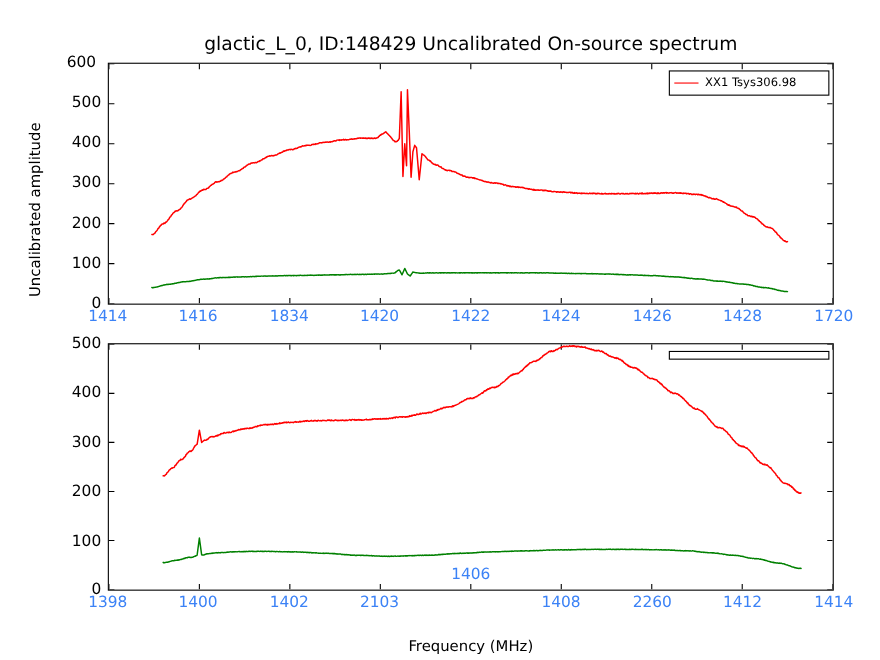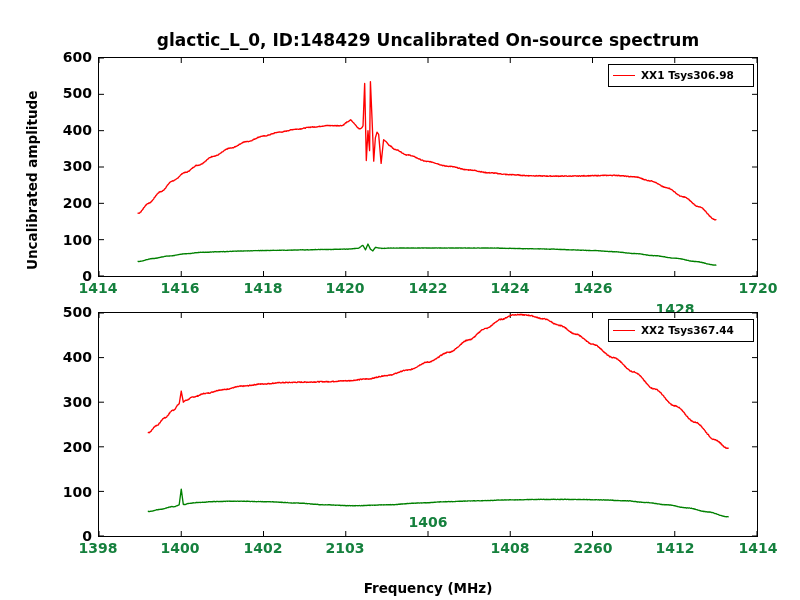--- a/index.html
+++ b/index.html
@@ -1,24 +1,24 @@
 <!DOCTYPE html>
 <html><head>
 <meta charset="utf-8">
 <style>
   html,body{margin:0;padding:0;}
   body{width:800px;height:600px;background:#ffffff;font-family:"DejaVu Sans",sans-serif;overflow:hidden;}
-  #fig{position:relative;width:800px;height:600px;font-weight:bold;}
+  #fig{position:relative;width:800px;height:600px;}
   .panel{position:absolute;}
   .axes-frame{position:absolute;border:1px solid #000;box-sizing:border-box;background:#fff;}
   .plot-svg{position:absolute;left:0;top:0;}
   .title{position:absolute;text-align:center;font-size:17px;color:#000;white-space:nowrap;}
   .ylabel{position:absolute;font-size:13.5px;color:#000;transform-origin:0 0;transform:rotate(-90deg);white-space:nowrap;}
   .xlabel{position:absolute;font-size:13.5px;color:#000;text-align:center;white-space:nowrap;}
-  .tick-x{position:absolute;font-size:14px;color:#15803d;text-align:center;white-space:nowrap;}
+  .tick-x{position:absolute;font-size:14px;color:#3b82f6;text-align:center;white-space:nowrap;}
   .tick-y{position:absolute;font-size:14px;color:#000;text-align:right;white-space:nowrap;}
   .legend{position:absolute;border:1px solid #000;background:#fff;box-sizing:border-box;padding:3px 5px 3px 4px;}
   .legend-row{display:flex;align-items:center;height:15px;}
   .legend-line{display:inline-block;width:22px;height:0;border-top:1.6px solid #000;margin-right:6px;}
   .legend-label{font-size:10.5px;color:#000;white-space:nowrap;line-height:15px;}
 </style>
 </head>
 <body>
 
 <div id="fig">
@@ -60,36 +60,36 @@
           <line y1="72.66666666666669" y2="72.66666666666669" x1="658" x2="653" stroke="#000" stroke-width="1"></line>
           <line y1="36.333333333333314" y2="36.333333333333314" x1="0" x2="5" stroke="#000" stroke-width="1"></line>
           <line y1="36.333333333333314" y2="36.333333333333314" x1="658" x2="653" stroke="#000" stroke-width="1"></line>
           <line y1="0" y2="0" x1="0" x2="5" stroke="#000" stroke-width="1"></line>
           <line y1="0" y2="0" x1="658" x2="653" stroke="#000" stroke-width="1"></line>
           <path d="M39.07,155.15 L39.56,155.10 L40.05,155.31 L40.54,154.99 L41.03,154.51 L41.52,154.05 L42.01,153.87 L42.50,152.73 L42.99,152.32 L43.48,151.80 L43.96,151.21 L44.45,150.15 L44.94,149.53 L45.43,149.26 L45.92,148.28 L46.41,147.83 L46.90,146.93 L47.39,146.78 L47.88,146.03 L48.37,145.73 L48.86,145.70 L49.35,145.66 L49.84,144.97 L50.34,144.79 L50.83,145.16 L51.32,144.60 L51.82,143.82 L52.31,143.90 L52.80,143.20 L53.30,142.52 L53.79,141.81 L54.28,141.44 L54.78,140.84 L55.27,139.56 L55.77,139.25 L56.26,138.72 L56.75,137.81 L57.25,137.30 L57.74,136.80 L58.23,135.77 L58.73,135.53 L59.22,135.05 L59.71,134.83 L60.21,133.88 L60.70,134.12 L61.19,133.49 L61.69,133.73 L62.18,133.83 L62.67,133.40 L63.17,133.30 L63.66,132.71 L64.15,132.39 L64.65,132.30 L65.14,131.72 L65.64,131.00 L66.13,130.67 L66.62,130.07 L67.12,129.17 L67.61,128.32 L68.10,127.69 L68.60,126.82 L69.09,126.65 L69.58,125.95 L70.08,125.33 L70.57,124.84 L71.06,124.05 L71.56,123.90 L72.05,123.54 L72.54,123.36 L73.04,123.16 L73.53,122.66 L74.02,123.07 L74.52,122.92 L75.01,122.42 L75.51,122.16 L76.00,121.82 L76.49,121.54 L76.99,121.23 L77.48,120.92 L77.97,120.56 L78.47,120.17 L78.96,120.07 L79.45,119.36 L79.95,118.84 L80.44,118.44 L80.93,117.81 L81.43,117.12 L81.92,116.62 L82.41,116.52 L82.91,115.60 L83.40,115.92 L83.89,115.34 L84.39,114.89 L84.88,114.77 L85.38,114.86 L85.87,114.11 L86.36,114.48 L86.86,114.15 L87.35,114.26 L87.84,114.19 L88.34,114.24 L88.83,113.50 L89.32,113.13 L89.82,113.25 L90.31,113.06 L90.80,112.58 L91.30,111.77 L91.79,111.35 L92.28,110.95 L92.78,110.36 L93.27,110.39 L93.76,109.53 L94.26,109.60 L94.75,109.30 L95.25,108.90 L95.74,108.61 L96.23,107.93 L96.73,107.46 L97.22,107.23 L97.71,107.58 L98.21,107.23 L98.70,107.51 L99.20,107.32 L99.70,107.10 L100.20,107.30 L100.69,106.93 L101.19,106.83 L101.69,106.56 L102.19,105.94 L102.69,106.12 L103.19,105.79 L103.68,105.57 L104.18,104.76 L104.68,104.78 L105.18,104.16 L105.68,103.98 L106.18,103.30 L106.68,102.94 L107.17,102.82 L107.67,101.87 L108.17,101.68 L108.67,101.07 L109.17,100.97 L109.67,100.17 L110.17,99.96 L110.66,99.68 L111.16,99.63 L111.66,99.27 L112.16,99.21 L112.66,98.40 L113.16,98.78 L113.65,98.63 L114.15,98.43 L114.65,98.27 L115.15,98.44 L115.65,98.00 L116.15,98.04 L116.65,97.97 L117.14,97.71 L117.64,97.26 L118.14,97.33 L118.64,97.17 L119.14,97.12 L119.64,96.27 L120.13,96.14 L120.63,95.94 L121.13,95.31 L121.63,95.13 L122.13,94.94 L122.63,94.21 L123.13,93.90 L123.62,93.88 L124.12,93.46 L124.62,92.96 L125.12,92.55 L125.62,92.11 L126.12,92.06 L126.62,91.42 L127.11,91.39 L127.61,90.98 L128.11,91.01 L128.61,91.06 L129.11,90.21 L129.61,90.35 L130.10,90.15 L130.60,90.25 L131.10,89.94 L131.60,89.90 L132.10,90.08 L132.60,90.06 L133.10,89.65 L133.59,89.64 L134.09,89.98 L134.59,89.58 L135.09,89.31 L135.59,88.71 L136.09,88.72 L136.58,88.84 L137.08,88.19 L137.58,88.29 L138.08,87.98 L138.58,87.46 L139.08,87.32 L139.58,87.23 L140.07,86.25 L140.57,86.28 L141.07,86.34 L141.57,85.80 L142.07,85.67 L142.57,85.06 L143.07,85.12 L143.56,84.51 L144.06,84.60 L144.56,83.97 L145.06,84.01 L145.56,84.00 L146.06,83.55 L146.55,83.92 L147.05,83.73 L147.55,83.63 L148.05,83.28 L148.55,83.49 L149.05,83.79 L149.55,83.66 L150.04,83.32 L150.54,83.36 L151.04,83.11 L151.54,82.86 L152.04,82.81 L152.54,82.84 L153.03,82.61 L153.53,81.89 L154.03,81.87 L154.53,81.56 L155.03,81.07 L155.53,81.40 L156.03,80.93 L156.52,80.82 L157.02,80.45 L157.52,80.47 L158.02,80.16 L158.52,79.50 L159.02,79.19 L159.52,79.57 L160.01,79.01 L160.51,79.01 L161.01,78.80 L161.51,78.73 L162.01,78.24 L162.51,78.31 L163.00,78.41 L163.50,78.06 L164.00,77.84 L164.50,77.79 L165.00,78.18 L165.50,77.73 L166.00,77.78 L166.49,77.98 L166.99,78.12 L167.49,77.92 L167.99,77.86 L168.49,77.29 L168.99,77.25 L169.48,76.82 L169.98,77.16 L170.48,76.93 L170.98,76.78 L171.48,76.72 L171.98,75.98 L172.48,76.02 L172.97,75.72 L173.47,75.59 L173.97,75.73 L174.47,75.33 L174.97,75.50 L175.47,74.92 L175.97,74.58 L176.46,74.69 L176.96,74.76 L177.46,74.64 L177.96,74.37 L178.46,74.27 L178.96,74.52 L179.45,74.26 L179.95,73.91 L180.45,73.94 L180.95,74.10 L181.45,74.09 L181.95,74.00 L182.45,74.12 L182.94,74.28 L183.44,74.17 L183.94,73.92 L184.44,73.43 L184.94,73.46 L185.44,73.23 L185.93,73.46 L186.43,73.04 L186.93,73.22 L187.43,73.35 L187.93,72.64 L188.43,72.91 L188.93,72.84 L189.42,72.71 L189.92,72.72 L190.42,72.38 L190.92,72.25 L191.42,71.67 L191.92,71.68 L192.42,71.71 L192.91,71.66 L193.41,71.92 L193.91,71.53 L194.41,71.68 L194.91,71.37 L195.41,71.44 L195.90,71.45 L196.40,71.21 L196.90,71.16 L197.40,71.42 L197.90,71.14 L198.40,71.06 L198.90,71.15 L199.39,71.40 L199.89,71.41 L200.39,71.00 L200.89,70.95 L201.39,71.21 L201.89,70.68 L202.38,70.98 L202.88,70.90 L203.38,70.65 L203.88,70.46 L204.38,70.19 L204.88,69.88 L205.38,69.84 L205.87,70.26 L206.37,70.28 L206.87,69.57 L207.37,69.37 L207.87,69.38 L208.37,69.37 L208.87,69.41 L209.36,69.09 L209.86,69.66 L210.36,69.39 L210.86,69.11 L211.36,69.46 L211.86,69.01 L212.35,69.16 L212.85,69.19 L213.35,68.71 L213.85,68.96 L214.35,69.28 L214.85,68.87 L215.35,68.82 L215.84,69.30 L216.34,69.09 L216.84,69.13 L217.34,68.94 L217.84,69.08 L218.34,68.88 L218.83,68.65 L219.33,68.56 L219.83,68.50 L220.33,68.13 L220.83,68.68 L221.33,68.43 L221.83,68.56 L222.32,68.45 L222.82,68.38 L223.32,68.18 L223.82,68.28 L224.32,68.06 L224.82,68.17 L225.32,67.89 L225.81,67.92 L226.31,67.50 L226.81,67.72 L227.31,67.65 L227.81,67.35 L228.31,67.48 L228.80,67.69 L229.30,67.40 L229.80,67.60 L230.30,67.76 L230.79,67.39 L231.29,67.78 L231.78,67.53 L232.27,67.67 L232.77,67.66 L233.26,67.37 L233.75,67.93 L234.25,67.66 L234.74,67.72 L235.24,67.86 L235.73,67.46 L236.22,67.53 L236.72,67.88 L237.21,67.50 L237.70,67.95 L238.20,67.69 L238.69,67.47 L239.18,67.96 L239.68,67.71 L240.17,67.79 L240.66,67.99 L241.16,67.65 L241.65,67.44 L242.14,67.72 L242.64,67.92 L243.15,67.53 L243.67,67.40 L244.18,67.04 L244.69,67.06 L245.21,66.09 L245.72,65.90 L246.24,65.25 L246.75,64.77 L247.26,64.88 L247.78,63.92 L248.29,63.82 L248.81,63.95 L249.29,63.58 L249.77,63.22 L250.25,62.86 L250.73,62.49 L251.21,62.13 L251.68,61.77 L252.15,62.29 L252.62,62.80 L253.09,63.32 L253.57,63.84 L254.03,64.36 L254.51,64.88 L254.98,65.09 L255.49,65.87 L256.00,66.38 L256.52,67.06 L257.03,67.50 L257.55,68.44 L258.06,68.97 L258.57,69.72 L259.09,69.84 L259.58,70.08 L260.07,70.91 L260.57,70.67 L261.06,70.85 L261.56,70.66 L262.05,70.48 L262.54,69.76 L263.04,69.53 L263.53,68.61 L264.02,67.94 L264.57,53.77 L265.12,39.60 L265.67,25.43 L266.22,51.11 L266.76,76.78 L267.31,102.46 L267.86,92.53 L268.41,82.60 L268.96,72.67 L269.51,79.33 L270.05,85.99 L270.60,92.65 L271.01,58.13 L271.42,23.62 L271.97,36.33 L272.52,49.05 L273.07,61.77 L273.62,75.57 L274.17,89.38 L274.72,103.19 L275.26,95.44 L275.81,87.68 L276.36,79.93 L276.91,78.00 L277.46,76.06 L278.00,74.12 L278.55,74.85 L279.10,75.57 L279.65,76.30 L280.14,82.11 L280.64,87.93 L281.13,93.74 L281.62,99.55 L282.12,105.37 L282.61,100.64 L283.10,95.92 L283.60,91.20 L284.09,86.47 L284.59,81.75 L285.08,82.11 L285.57,82.48 L286.07,82.84 L286.56,83.20 L287.05,83.57 L287.53,84.17 L288.01,84.78 L288.49,85.38 L288.97,85.99 L289.45,86.59 L289.93,87.29 L290.41,87.55 L290.88,87.43 L291.35,87.93 L291.83,88.49 L292.30,88.22 L292.78,88.97 L293.25,89.74 L293.73,90.24 L294.20,90.19 L294.68,91.11 L295.15,91.09 L295.63,91.37 L296.10,91.64 L296.59,91.33 L297.09,91.93 L297.58,92.01 L298.07,92.25 L298.57,91.90 L299.06,92.02 L299.55,92.42 L300.05,93.16 L300.54,93.44 L301.03,93.63 L301.53,93.86 L302.02,93.67 L302.52,94.71 L303.01,95.03 L303.50,95.21 L304.00,95.27 L304.49,95.54 L304.98,96.18 L305.48,96.34 L305.97,96.41 L306.46,96.89 L306.96,96.77 L307.45,97.23 L307.94,96.93 L308.44,96.86 L308.93,96.88 L309.42,96.73 L309.91,97.25 L310.40,96.91 L310.89,97.16 L311.38,97.24 L311.86,97.86 L312.35,97.92 L312.84,97.93 L313.33,97.96 L313.82,97.95 L314.31,98.27 L314.80,98.33 L315.29,98.39 L315.78,98.66 L316.27,99.36 L316.76,99.62 L317.25,99.49 L317.74,99.99 L318.23,99.86 L318.72,100.42 L319.21,100.62 L319.70,100.96 L320.19,101.14 L320.68,100.92 L321.17,101.13 L321.66,102.03 L322.15,102.01 L322.64,102.22 L323.13,102.04 L323.61,102.11 L324.10,102.44 L324.59,103.01 L325.08,103.06 L325.57,102.93 L326.06,103.16 L326.55,103.08 L327.04,103.35 L327.53,103.61 L328.02,103.29 L328.51,103.36 L329.00,103.31 L329.49,103.39 L329.98,103.46 L330.47,103.58 L330.96,104.04 L331.45,103.57 L331.94,103.51 L332.43,104.24 L332.92,104.09 L333.41,104.22 L333.90,104.39 L334.39,104.69 L334.87,104.68 L335.36,104.90 L335.85,105.06 L336.34,105.27 L336.83,105.45 L337.32,105.60 L337.81,105.69 L338.30,105.70 L338.79,105.98 L339.28,106.32 L339.77,106.06 L340.26,106.60 L340.75,106.84 L341.24,106.94 L341.73,107.14 L342.22,106.94 L342.71,107.27 L343.20,107.28 L343.69,107.73 L344.18,107.48 L344.67,107.43 L345.16,107.46 L345.65,107.96 L346.14,107.98 L346.62,107.97 L347.11,108.39 L347.60,107.89 L348.09,108.21 L348.58,108.44 L349.07,108.29 L349.56,108.59 L350.05,108.56 L350.54,108.21 L351.03,108.23 L351.52,108.61 L352.01,108.23 L352.50,108.35 L352.99,108.31 L353.48,108.77 L353.97,108.63 L354.46,108.79 L354.95,108.76 L355.44,108.76 L355.93,109.00 L356.42,109.35 L356.91,109.13 L357.40,109.36 L357.89,109.50 L358.38,109.43 L358.86,110.26 L359.35,110.33 L359.84,110.06 L360.33,109.95 L360.82,110.07 L361.31,110.72 L361.80,110.99 L362.29,110.59 L362.78,111.07 L363.27,110.91 L363.76,110.83 L364.25,111.54 L364.74,111.55 L365.23,111.22 L365.72,111.79 L366.21,111.88 L366.70,111.42 L367.19,111.51 L367.68,111.57 L368.17,111.86 L368.66,111.84 L369.15,111.77 L369.64,112.20 L370.13,111.74 L370.61,112.16 L371.10,112.20 L371.59,111.74 L372.08,111.88 L372.57,112.41 L373.06,112.31 L373.55,112.07 L374.04,112.50 L374.53,112.43 L375.02,112.42 L375.51,112.16 L376.00,112.50 L376.49,112.62 L376.98,112.53 L377.47,112.93 L377.96,113.07 L378.45,113.29 L378.94,113.40 L379.43,113.46 L379.92,113.40 L380.41,113.60 L380.90,113.47 L381.39,114.00 L381.87,113.94 L382.36,113.52 L382.85,114.04 L383.34,114.10 L383.83,114.01 L384.32,113.94 L384.81,114.50 L385.30,114.63 L385.79,114.10 L386.28,114.82 L386.77,114.34 L387.26,114.95 L387.75,114.74 L388.24,115.01 L388.73,114.70 L389.22,114.68 L389.71,114.86 L390.20,114.51 L390.69,115.05 L391.18,115.05 L391.67,114.83 L392.16,114.92 L392.65,114.66 L393.14,114.72 L393.63,114.73 L394.11,114.84 L394.60,115.32 L395.09,114.90 L395.58,115.29 L396.07,114.86 L396.56,115.13 L397.05,114.95 L397.54,115.22 L398.03,115.10 L398.52,115.70 L399.01,115.35 L399.50,115.94 L399.99,115.78 L400.48,115.67 L400.97,115.91 L401.46,115.60 L401.95,115.87 L402.44,116.14 L402.93,116.30 L403.42,116.37 L403.91,116.31 L404.40,116.12 L404.89,116.12 L405.38,116.13 L405.86,116.20 L406.35,116.28 L406.84,116.73 L407.33,116.24 L407.82,116.53 L408.31,116.34 L408.80,116.64 L409.29,116.56 L409.78,116.85 L410.27,116.38 L410.76,116.78 L411.25,116.48 L411.74,116.61 L412.23,116.94 L412.72,116.46 L413.21,116.37 L413.70,116.76 L414.19,116.48 L414.68,116.80 L415.17,116.68 L415.66,116.97 L416.15,116.87 L416.64,117.10 L417.12,116.90 L417.61,116.99 L418.10,116.98 L418.59,116.68 L419.08,116.87 L419.57,116.76 L420.06,117.45 L420.55,116.91 L421.04,116.85 L421.53,117.47 L422.02,117.54 L422.51,117.66 L423.00,117.14 L423.49,117.73 L423.98,117.44 L424.47,117.61 L424.96,117.16 L425.45,117.33 L425.94,117.84 L426.43,117.71 L426.92,117.76 L427.41,117.54 L427.90,117.62 L428.39,117.68 L428.87,117.84 L429.36,118.03 L429.85,117.52 L430.34,117.72 L430.83,117.91 L431.32,117.69 L431.81,117.59 L432.30,117.69 L432.79,117.92 L433.28,117.92 L433.77,117.84 L434.26,117.93 L434.75,117.67 L435.24,118.03 L435.73,118.12 L436.22,118.00 L436.71,117.97 L437.20,117.48 L437.69,117.87 L438.18,118.07 L438.67,117.87 L439.16,117.70 L439.65,118.04 L440.14,117.54 L440.63,117.92 L441.11,117.57 L441.60,117.63 L442.09,118.22 L442.58,117.81 L443.07,117.84 L443.56,118.30 L444.05,117.72 L444.54,117.88 L445.03,117.86 L445.52,117.72 L446.01,118.15 L446.50,118.03 L446.99,118.25 L447.48,118.35 L447.97,117.80 L448.46,118.27 L448.95,118.19 L449.44,118.30 L449.93,118.21 L450.42,118.08 L450.91,117.79 L451.40,117.75 L451.89,118.44 L452.38,118.14 L452.86,118.06 L453.35,118.27 L453.84,118.34 L454.33,118.11 L454.82,117.98 L455.31,118.08 L455.80,118.33 L456.29,118.00 L456.78,117.78 L457.27,118.40 L457.76,118.01 L458.25,117.87 L458.74,118.03 L459.23,118.45 L459.72,118.03 L460.21,118.37 L460.70,118.29 L461.19,117.97 L461.68,118.39 L462.17,117.94 L462.66,118.12 L463.15,117.78 L463.64,117.84 L464.12,118.16 L464.61,118.43 L465.10,118.40 L465.59,117.80 L466.08,117.84 L466.57,117.87 L467.06,118.19 L467.55,117.90 L468.04,118.13 L468.53,118.30 L469.02,118.30 L469.51,118.15 L470.00,117.82 L470.49,118.02 L470.98,118.35 L471.47,117.91 L471.96,118.20 L472.45,118.44 L472.94,118.26 L473.43,117.82 L473.92,118.10 L474.41,117.85 L474.90,118.03 L475.39,117.76 L475.88,117.81 L476.36,117.78 L476.85,117.83 L477.34,117.86 L477.83,118.24 L478.32,118.03 L478.81,117.67 L479.30,118.36 L479.79,118.03 L480.28,117.68 L480.77,117.86 L481.26,118.28 L481.75,118.31 L482.24,117.89 L482.73,117.73 L483.22,117.82 L483.71,118.13 L484.20,117.55 L484.69,118.07 L485.18,117.57 L485.67,118.16 L486.16,118.04 L486.65,118.08 L487.14,117.81 L487.63,118.16 L488.11,117.91 L488.60,117.64 L489.09,118.12 L489.58,117.48 L490.07,118.08 L490.56,117.62 L491.05,117.95 L491.54,117.39 L492.03,117.83 L492.52,117.56 L493.01,117.42 L493.50,117.69 L493.99,117.46 L494.48,117.89 L494.97,117.63 L495.46,117.33 L495.95,117.73 L496.44,117.34 L496.93,117.60 L497.42,117.39 L497.91,117.97 L498.40,117.96 L498.89,117.29 L499.37,117.78 L499.86,117.39 L500.35,117.85 L500.84,117.90 L501.33,117.77 L501.82,117.32 L502.31,117.32 L502.80,117.35 L503.29,117.59 L503.78,117.19 L504.27,117.27 L504.76,117.61 L505.25,117.20 L505.74,117.24 L506.23,117.10 L506.72,117.06 L507.21,117.69 L507.70,117.20 L508.19,117.20 L508.68,117.57 L509.17,117.62 L509.66,117.30 L510.15,117.32 L510.64,117.31 L511.12,117.06 L511.61,117.37 L512.10,117.44 L512.59,117.65 L513.08,117.41 L513.57,117.71 L514.06,117.30 L514.55,117.12 L515.04,117.04 L515.53,117.12 L516.02,117.66 L516.51,117.37 L517.00,117.61 L517.49,117.31 L517.98,117.68 L518.47,117.74 L518.96,117.21 L519.45,117.66 L519.94,117.19 L520.43,117.80 L520.92,117.73 L521.41,117.84 L521.90,118.02 L522.39,117.58 L522.88,117.92 L523.36,117.59 L523.85,117.63 L524.34,117.86 L524.83,117.63 L525.32,118.30 L525.81,118.08 L526.30,117.83 L526.79,117.83 L527.28,118.26 L527.77,118.63 L528.26,118.08 L528.75,118.09 L529.24,118.25 L529.73,118.74 L530.22,118.72 L530.71,118.56 L531.20,118.79 L531.69,118.38 L532.18,118.53 L532.67,118.63 L533.16,118.94 L533.65,118.58 L534.14,118.68 L534.63,118.64 L535.12,119.08 L535.62,118.61 L536.12,118.64 L536.62,119.16 L537.12,119.04 L537.62,118.83 L538.11,119.30 L538.61,118.95 L539.11,119.59 L539.61,119.20 L540.11,119.47 L540.61,119.88 L541.11,119.95 L541.60,120.24 L542.10,120.08 L542.60,120.50 L543.10,120.95 L543.60,120.58 L544.10,121.24 L544.59,121.24 L545.09,121.76 L545.59,121.82 L546.09,121.51 L546.59,121.84 L547.09,121.91 L547.59,122.14 L548.08,122.65 L548.58,122.62 L549.08,122.80 L549.58,122.40 L550.08,122.88 L550.58,123.12 L551.08,122.92 L551.57,123.06 L552.07,122.82 L552.57,122.57 L553.07,123.17 L553.57,123.43 L554.07,123.55 L554.56,123.76 L555.06,123.91 L555.56,124.05 L556.06,124.48 L556.56,124.65 L557.06,124.44 L557.56,124.96 L558.05,125.27 L558.55,125.80 L559.05,125.58 L559.55,126.15 L560.05,126.33 L560.55,126.69 L561.04,126.91 L561.54,127.11 L562.04,127.93 L562.54,127.92 L563.04,128.50 L563.54,128.20 L564.04,128.81 L564.53,128.67 L565.03,129.31 L565.53,129.21 L566.03,129.45 L566.53,129.45 L567.03,129.48 L567.52,129.73 L568.02,129.71 L568.52,130.09 L569.02,130.17 L569.52,130.26 L570.02,130.54 L570.52,130.15 L571.01,130.95 L571.51,131.25 L572.01,131.48 L572.51,131.41 L573.01,131.83 L573.51,132.32 L574.01,132.69 L574.50,133.37 L575.00,133.74 L575.50,133.71 L576.00,134.01 L576.50,134.62 L577.00,135.51 L577.49,135.57 L577.99,136.04 L578.49,136.27 L578.99,136.91 L579.49,136.88 L579.99,137.05 L580.49,137.67 L580.98,138.22 L581.48,138.19 L581.98,138.18 L582.48,138.20 L582.98,138.59 L583.48,138.77 L583.98,138.63 L584.47,138.59 L584.97,139.23 L585.47,138.79 L585.97,139.22 L586.47,139.14 L586.97,139.57 L587.46,139.60 L587.96,140.38 L588.46,140.57 L588.96,140.81 L589.46,141.10 L589.96,141.41 L590.46,142.45 L590.95,142.37 L591.45,143.15 L591.95,143.40 L592.45,143.79 L592.95,144.67 L593.45,144.73 L593.94,145.69 L594.44,145.56 L594.94,146.03 L595.44,146.95 L595.94,146.90 L596.44,147.64 L596.94,147.90 L597.43,148.28 L597.93,148.44 L598.43,148.15 L598.93,148.58 L599.43,148.75 L599.93,148.74 L600.42,148.85 L600.92,148.99 L601.42,148.87 L601.92,149.35 L602.42,149.59 L602.92,149.63 L603.42,150.12 L603.91,150.35 L604.41,151.35 L604.91,151.49 L605.41,152.27 L605.91,152.90 L606.41,153.01 L606.91,153.49 L607.40,154.57 L607.90,155.01 L608.40,155.76 L608.90,155.94 L609.40,156.32 L609.90,157.21 L610.39,158.05 L610.89,157.99 L611.39,158.88 L611.89,159.02 L612.39,159.60 L612.89,160.35 L613.39,160.64 L613.88,160.74 L614.38,161.21 L614.88,161.02 L615.38,161.72 L615.88,161.79 L616.38,161.94 L616.88,161.68 " fill="none" stroke="#ff0000" stroke-width="1.35" stroke-linejoin="round" stroke-linecap="round"></path>
           <path d="M39.07,203.30 L39.57,203.62 L40.06,203.61 L40.56,203.40 L41.05,203.40 L41.55,203.24 L42.05,203.09 L42.54,203.18 L43.04,203.05 L43.54,202.93 L44.03,202.85 L44.53,202.62 L45.02,202.48 L45.52,202.31 L46.02,202.16 L46.51,201.99 L47.01,201.81 L47.51,201.60 L48.00,201.68 L48.50,201.56 L49.00,201.47 L49.49,201.12 L49.99,201.14 L50.48,201.03 L50.98,200.87 L51.48,200.78 L51.97,200.84 L52.47,200.51 L52.97,200.71 L53.46,200.48 L53.96,200.60 L54.46,200.47 L54.96,200.37 L55.46,200.48 L55.95,200.36 L56.45,200.23 L56.95,200.28 L57.45,200.25 L57.95,199.93 L58.45,199.90 L58.95,200.02 L59.44,199.69 L59.94,199.54 L60.44,199.56 L60.94,199.41 L61.44,199.42 L61.94,199.08 L62.44,198.96 L62.93,199.10 L63.43,198.80 L63.93,198.89 L64.43,198.79 L64.93,198.61 L65.43,198.44 L65.92,198.38 L66.42,198.38 L66.92,198.13 L67.42,198.09 L67.92,198.01 L68.42,198.18 L68.92,198.12 L69.41,198.04 L69.91,198.16 L70.41,198.01 L70.91,197.96 L71.41,197.81 L71.91,197.81 L72.40,197.82 L72.90,197.90 L73.40,197.68 L73.90,197.83 L74.40,197.66 L74.90,197.51 L75.40,197.53 L75.89,197.31 L76.39,197.19 L76.89,197.15 L77.39,197.04 L77.89,196.92 L78.39,196.90 L78.89,196.75 L79.38,196.58 L79.88,196.65 L80.38,196.32 L80.88,196.39 L81.38,196.29 L81.88,196.29 L82.37,196.24 L82.87,196.03 L83.37,195.88 L83.87,195.99 L84.37,195.76 L84.87,195.96 L85.37,195.87 L85.86,195.68 L86.36,195.76 L86.86,195.74 L87.36,195.94 L87.86,195.70 L88.36,195.66 L88.85,195.65 L89.35,195.59 L89.85,195.49 L90.35,195.67 L90.85,195.63 L91.35,195.44 L91.85,195.55 L92.34,195.38 L92.84,195.38 L93.34,195.16 L93.84,195.05 L94.34,195.20 L94.84,195.03 L95.34,194.83 L95.83,194.76 L96.33,194.73 L96.83,194.60 L97.33,194.60 L97.83,194.77 L98.33,194.58 L98.82,194.60 L99.32,194.38 L99.82,194.62 L100.32,194.31 L100.82,194.42 L101.32,194.29 L101.82,194.25 L102.31,194.43 L102.81,194.44 L103.30,194.28 L103.79,194.26 L104.28,194.22 L104.77,194.21 L105.26,194.37 L105.75,194.45 L106.24,194.23 L106.73,194.29 L107.22,194.34 L107.71,194.19 L108.20,194.24 L108.69,194.10 L109.18,194.30 L109.67,194.06 L110.16,194.25 L110.65,194.09 L111.14,193.96 L111.63,193.99 L112.11,194.09 L112.60,194.13 L113.09,193.84 L113.58,193.83 L114.07,193.79 L114.56,194.01 L115.05,193.84 L115.54,193.77 L116.03,193.70 L116.52,193.66 L117.01,193.95 L117.50,193.76 L117.99,193.81 L118.48,193.88 L118.97,193.74 L119.46,193.82 L119.95,193.73 L120.44,193.82 L120.93,193.56 L121.42,193.71 L121.91,193.54 L122.40,193.56 L122.89,193.68 L123.38,193.76 L123.86,193.68 L124.35,193.49 L124.84,193.65 L125.33,193.74 L125.82,193.64 L126.31,193.72 L126.80,193.61 L127.29,193.66 L127.78,193.51 L128.27,193.49 L128.76,193.42 L129.25,193.55 L129.74,193.57 L130.23,193.45 L130.72,193.37 L131.21,193.38 L131.70,193.28 L132.19,193.49 L132.68,193.45 L133.17,193.44 L133.66,193.13 L134.15,193.33 L134.64,193.13 L135.12,193.13 L135.61,193.19 L136.10,193.21 L136.59,193.04 L137.08,193.25 L137.57,193.21 L138.06,193.05 L138.55,193.03 L139.04,193.00 L139.53,193.02 L140.02,193.06 L140.51,193.11 L141.00,192.83 L141.49,192.87 L141.98,193.07 L142.47,192.99 L142.96,193.00 L143.45,193.07 L143.94,193.04 L144.43,192.97 L144.92,192.98 L145.41,192.83 L145.90,192.95 L146.39,192.96 L146.88,192.86 L147.36,192.81 L147.85,192.87 L148.34,193.01 L148.83,192.73 L149.32,192.92 L149.81,192.80 L150.30,192.91 L150.79,192.96 L151.28,192.76 L151.77,192.89 L152.26,192.87 L152.75,192.76 L153.24,192.85 L153.73,192.83 L154.22,192.66 L154.71,192.68 L155.20,192.70 L155.69,192.65 L156.18,192.55 L156.67,192.69 L157.16,192.60 L157.65,192.66 L158.14,192.66 L158.63,192.70 L159.11,192.55 L159.60,192.47 L160.09,192.48 L160.58,192.73 L161.07,192.64 L161.56,192.48 L162.05,192.42 L162.54,192.71 L163.03,192.54 L163.52,192.47 L164.01,192.54 L164.50,192.55 L164.99,192.41 L165.48,192.65 L165.97,192.67 L166.46,192.41 L166.95,192.56 L167.44,192.43 L167.93,192.67 L168.42,192.46 L168.91,192.36 L169.40,192.40 L169.89,192.55 L170.37,192.65 L170.86,192.44 L171.35,192.36 L171.84,192.51 L172.33,192.33 L172.82,192.41 L173.31,192.45 L173.80,192.26 L174.29,192.25 L174.78,192.35 L175.27,192.43 L175.76,192.38 L176.25,192.40 L176.74,192.38 L177.23,192.35 L177.72,192.46 L178.21,192.29 L178.70,192.35 L179.19,192.39 L179.68,192.36 L180.17,192.25 L180.66,192.39 L181.15,192.12 L181.64,192.24 L182.12,192.33 L182.61,192.10 L183.10,192.18 L183.59,192.07 L184.08,192.17 L184.57,192.27 L185.06,192.13 L185.55,192.18 L186.04,192.36 L186.53,192.36 L187.02,192.31 L187.51,192.31 L188.00,192.29 L188.49,192.10 L188.98,192.30 L189.47,192.11 L189.96,192.06 L190.45,192.21 L190.94,192.02 L191.43,192.07 L191.92,192.22 L192.41,192.21 L192.90,191.98 L193.39,192.20 L193.88,192.21 L194.36,191.99 L194.85,192.02 L195.34,191.89 L195.83,191.96 L196.32,191.86 L196.81,192.10 L197.30,192.08 L197.79,191.93 L198.28,192.05 L198.77,191.91 L199.26,192.08 L199.75,191.93 L200.24,191.94 L200.73,191.85 L201.22,191.94 L201.71,191.73 L202.20,191.77 L202.69,191.93 L203.18,191.78 L203.67,191.69 L204.16,191.78 L204.65,191.98 L205.14,191.81 L205.63,192.00 L206.11,191.84 L206.60,192.00 L207.09,191.80 L207.58,191.89 L208.07,191.77 L208.56,191.67 L209.05,191.97 L209.54,191.96 L210.03,191.83 L210.52,191.95 L211.01,191.80 L211.50,191.79 L211.99,191.70 L212.48,191.79 L212.97,191.76 L213.46,191.74 L213.95,191.81 L214.44,191.60 L214.93,191.60 L215.42,191.72 L215.91,191.50 L216.40,191.49 L216.89,191.71 L217.37,191.66 L217.86,191.58 L218.35,191.65 L218.84,191.61 L219.33,191.42 L219.82,191.40 L220.31,191.55 L220.80,191.53 L221.29,191.49 L221.78,191.67 L222.27,191.44 L222.76,191.44 L223.25,191.50 L223.74,191.35 L224.23,191.46 L224.72,191.56 L225.21,191.46 L225.70,191.40 L226.19,191.41 L226.68,191.62 L227.17,191.46 L227.66,191.53 L228.15,191.36 L228.64,191.49 L229.13,191.47 L229.61,191.52 L230.10,191.34 L230.59,191.41 L231.08,191.30 L231.57,191.55 L232.06,191.54 L232.55,191.57 L233.04,191.31 L233.53,191.40 L234.02,191.52 L234.51,191.48 L235.00,191.19 L235.49,191.35 L235.98,191.26 L236.47,191.42 L236.96,191.25 L237.45,191.18 L237.94,191.31 L238.43,191.42 L238.92,191.10 L239.41,191.37 L239.90,191.38 L240.39,191.22 L240.88,191.14 L241.36,191.35 L241.85,191.06 L242.34,191.15 L242.83,191.17 L243.32,191.16 L243.81,191.25 L244.30,191.04 L244.79,191.05 L245.28,190.99 L245.77,191.16 L246.26,191.24 L246.75,191.21 L247.24,191.08 L247.74,190.97 L248.23,191.14 L248.72,191.27 L249.22,191.02 L249.71,191.20 L250.20,190.91 L250.70,190.91 L251.19,190.97 L251.68,190.86 L252.18,190.85 L252.67,190.96 L253.17,190.67 L253.66,190.71 L254.15,190.72 L254.65,190.53 L255.14,190.71 L255.63,190.47 L256.13,190.67 L256.62,190.39 L257.11,190.40 L257.61,190.30 L258.10,190.29 L258.59,190.41 L259.09,190.30 L259.58,190.16 L260.07,189.96 L260.57,189.75 L261.06,189.06 L261.56,188.81 L262.05,188.43 L262.54,187.91 L263.04,187.78 L263.53,187.49 L264.02,187.48 L264.52,188.35 L265.01,189.22 L265.50,190.10 L266.00,190.97 L266.49,191.84 L266.98,190.68 L267.48,189.51 L267.97,188.35 L268.46,187.19 L268.96,186.03 L269.45,187.04 L269.94,188.06 L270.44,189.08 L270.93,190.10 L271.42,191.11 L271.92,191.48 L272.41,191.84 L272.91,192.20 L273.40,192.57 L273.89,192.93 L274.39,192.20 L274.88,191.48 L275.37,190.75 L275.87,190.02 L276.36,189.30 L276.83,189.40 L277.30,189.50 L277.77,189.61 L278.24,189.71 L278.71,189.82 L279.18,189.92 L279.65,190.04 L280.16,190.03 L280.68,190.07 L281.19,190.09 L281.71,190.09 L282.22,190.21 L282.73,190.52 L283.25,190.30 L283.76,190.38 L284.25,190.35 L284.73,190.42 L285.21,190.47 L285.70,190.21 L286.18,190.43 L286.67,190.39 L287.15,190.30 L287.63,190.19 L288.12,190.04 L288.60,190.18 L289.08,190.26 L289.57,189.95 L290.05,190.07 L290.54,190.19 L291.02,190.02 L291.50,190.18 L291.99,189.87 L292.49,190.12 L292.98,190.07 L293.48,190.14 L293.98,190.10 L294.48,189.88 L294.98,190.17 L295.48,190.12 L295.98,190.13 L296.47,190.16 L296.97,190.05 L297.47,190.03 L297.97,189.97 L298.47,190.09 L298.97,190.09 L299.46,190.12 L299.96,190.09 L300.46,189.86 L300.96,190.14 L301.46,189.92 L301.96,190.17 L302.46,189.90 L302.95,190.09 L303.45,189.91 L303.95,189.92 L304.45,190.15 L304.95,189.92 L305.45,190.06 L305.95,189.96 L306.44,190.08 L306.94,190.18 L307.44,190.03 L307.94,189.91 L308.44,190.14 L308.93,189.90 L309.42,189.92 L309.91,190.14 L310.40,190.09 L310.89,189.99 L311.38,190.04 L311.86,190.13 L312.35,189.98 L312.84,190.04 L313.33,189.90 L313.82,190.08 L314.31,189.98 L314.80,189.90 L315.29,190.15 L315.78,190.08 L316.27,190.00 L316.76,190.06 L317.25,190.18 L317.74,190.06 L318.23,190.00 L318.72,190.16 L319.21,189.95 L319.70,190.15 L320.19,189.87 L320.68,189.86 L321.17,190.07 L321.66,190.17 L322.15,189.99 L322.64,189.92 L323.13,189.93 L323.61,190.18 L324.10,189.92 L324.59,190.00 L325.08,189.99 L325.57,189.92 L326.06,189.92 L326.55,189.92 L327.04,190.10 L327.53,189.87 L328.02,190.17 L328.51,190.02 L329.00,190.06 L329.49,189.95 L329.98,190.18 L330.47,190.00 L330.96,190.10 L331.45,190.12 L331.94,189.90 L332.43,190.17 L332.92,190.04 L333.41,189.95 L333.90,190.00 L334.39,190.12 L334.87,190.01 L335.36,190.13 L335.85,189.91 L336.34,189.94 L336.83,190.09 L337.32,189.91 L337.81,189.94 L338.30,190.06 L338.79,189.99 L339.28,189.86 L339.77,189.92 L340.26,190.02 L340.75,189.91 L341.24,190.18 L341.73,189.86 L342.22,189.93 L342.71,190.05 L343.20,190.03 L343.69,190.13 L344.18,190.04 L344.67,190.07 L345.16,190.04 L345.65,190.03 L346.14,190.15 L346.62,190.18 L347.11,189.87 L347.60,190.16 L348.09,190.08 L348.58,190.09 L349.07,189.95 L349.56,189.93 L350.05,189.89 L350.54,190.04 L351.03,189.94 L351.52,190.12 L352.01,189.97 L352.50,189.95 L352.99,189.98 L353.48,189.93 L353.97,190.16 L354.46,190.00 L354.95,190.10 L355.44,190.11 L355.93,190.04 L356.42,190.03 L356.91,189.99 L357.40,189.96 L357.89,189.91 L358.38,189.99 L358.86,189.96 L359.35,189.92 L359.84,189.97 L360.33,189.89 L360.82,189.93 L361.31,190.12 L361.80,189.95 L362.29,190.14 L362.78,189.99 L363.27,190.00 L363.76,190.07 L364.25,190.08 L364.74,189.91 L365.23,189.92 L365.72,189.94 L366.21,190.19 L366.70,189.89 L367.19,190.07 L367.68,190.05 L368.17,190.15 L368.66,190.03 L369.15,190.01 L369.64,189.92 L370.13,190.00 L370.61,189.94 L371.10,190.05 L371.59,190.16 L372.08,190.02 L372.57,190.07 L373.06,190.07 L373.55,190.12 L374.04,190.17 L374.53,189.90 L375.02,190.10 L375.51,189.89 L376.00,190.17 L376.49,190.16 L376.98,190.07 L377.47,190.11 L377.96,190.15 L378.45,189.93 L378.94,189.89 L379.43,189.95 L379.92,189.98 L380.41,190.03 L380.90,190.06 L381.39,190.08 L381.87,190.08 L382.36,190.03 L382.85,190.11 L383.34,189.89 L383.83,190.05 L384.32,189.92 L384.81,189.98 L385.30,189.98 L385.79,190.03 L386.28,189.90 L386.77,190.01 L387.26,189.98 L387.75,190.15 L388.24,190.01 L388.73,189.96 L389.22,189.95 L389.71,190.16 L390.20,190.15 L390.69,190.14 L391.18,190.00 L391.67,190.10 L392.16,189.93 L392.65,190.05 L393.14,190.00 L393.63,190.17 L394.11,190.19 L394.60,190.05 L395.09,190.08 L395.58,189.94 L396.07,190.11 L396.56,190.17 L397.05,190.16 L397.54,190.04 L398.03,189.98 L398.52,190.04 L399.01,190.02 L399.50,190.01 L399.99,190.11 L400.48,190.26 L400.97,190.14 L401.46,190.23 L401.95,190.28 L402.44,190.23 L402.93,190.26 L403.42,190.27 L403.91,190.14 L404.40,190.39 L404.89,190.43 L405.38,190.37 L405.86,190.15 L406.35,190.28 L406.84,190.48 L407.33,190.39 L407.82,190.35 L408.31,190.32 L408.80,190.32 L409.29,190.49 L409.78,190.41 L410.27,190.45 L410.76,190.24 L411.25,190.28 L411.74,190.31 L412.23,190.45 L412.72,190.46 L413.21,190.44 L413.70,190.34 L414.19,190.49 L414.68,190.38 L415.17,190.43 L415.66,190.57 L416.15,190.32 L416.64,190.58 L417.12,190.55 L417.61,190.45 L418.10,190.33 L418.59,190.63 L419.08,190.63 L419.57,190.52 L420.06,190.67 L420.55,190.40 L421.04,190.68 L421.53,190.53 L422.02,190.59 L422.51,190.68 L423.00,190.73 L423.49,190.75 L423.98,190.71 L424.47,190.79 L424.96,190.73 L425.45,190.63 L425.94,190.60 L426.43,190.73 L426.92,190.63 L427.41,190.65 L427.90,190.60 L428.39,190.57 L428.87,190.82 L429.36,190.87 L429.85,190.63 L430.34,190.63 L430.83,190.74 L431.32,190.69 L431.81,190.61 L432.30,190.73 L432.79,190.61 L433.28,190.62 L433.77,190.72 L434.26,190.92 L434.75,190.87 L435.24,190.89 L435.73,190.82 L436.22,190.89 L436.71,190.80 L437.20,190.85 L437.69,190.87 L438.18,190.94 L438.67,190.85 L439.16,190.68 L439.65,190.87 L440.14,191.02 L440.63,190.83 L441.11,190.76 L441.60,190.89 L442.09,190.85 L442.58,190.81 L443.07,190.99 L443.56,190.94 L444.05,190.88 L444.54,190.84 L445.03,190.96 L445.52,191.15 L446.01,190.96 L446.50,191.09 L446.99,191.17 L447.48,190.89 L447.97,191.20 L448.46,191.13 L448.95,191.14 L449.44,191.16 L449.93,191.20 L450.42,191.25 L450.91,191.14 L451.40,191.26 L451.89,191.08 L452.38,191.01 L452.86,191.16 L453.35,191.14 L453.84,190.97 L454.33,191.12 L454.82,191.01 L455.31,191.24 L455.80,191.01 L456.29,191.19 L456.78,191.34 L457.27,191.34 L457.76,191.22 L458.25,191.13 L458.74,191.31 L459.23,191.30 L459.72,191.47 L460.21,191.46 L460.70,191.27 L461.19,191.55 L461.68,191.30 L462.17,191.33 L462.66,191.56 L463.15,191.35 L463.64,191.67 L464.12,191.69 L464.61,191.48 L465.10,191.48 L465.59,191.47 L466.08,191.54 L466.57,191.62 L467.06,191.75 L467.55,191.72 L468.04,191.62 L468.53,191.73 L469.02,191.88 L469.51,191.66 L470.00,191.92 L470.49,191.89 L470.98,191.93 L471.47,191.86 L471.96,191.92 L472.45,191.97 L472.94,191.74 L473.43,191.85 L473.92,191.97 L474.41,191.76 L474.90,191.88 L475.39,191.82 L475.88,191.81 L476.36,191.89 L476.85,192.04 L477.34,192.08 L477.83,192.08 L478.32,191.84 L478.81,192.09 L479.30,191.97 L479.79,192.06 L480.28,192.05 L480.77,192.08 L481.26,192.23 L481.75,192.12 L482.24,192.26 L482.73,192.22 L483.22,192.19 L483.71,192.06 L484.20,192.21 L484.69,192.10 L485.18,192.32 L485.67,192.39 L486.16,192.38 L486.65,192.24 L487.14,192.30 L487.63,192.55 L488.11,192.33 L488.60,192.44 L489.09,192.47 L489.58,192.46 L490.07,192.36 L490.56,192.67 L491.05,192.48 L491.54,192.56 L492.03,192.67 L492.52,192.59 L493.01,192.58 L493.50,192.66 L493.99,192.64 L494.48,192.61 L494.97,192.52 L495.46,192.53 L495.95,192.56 L496.44,192.47 L496.93,192.47 L497.42,192.61 L497.91,192.70 L498.40,192.64 L498.89,192.64 L499.37,192.74 L499.86,192.90 L500.35,192.81 L500.84,192.78 L501.33,192.79 L501.82,193.00 L502.31,193.00 L502.80,193.14 L503.29,193.07 L503.78,192.94 L504.27,193.17 L504.76,193.19 L505.25,193.12 L505.74,193.37 L506.23,193.23 L506.72,193.38 L507.21,193.29 L507.70,193.38 L508.19,193.26 L508.68,193.44 L509.17,193.49 L509.66,193.60 L510.15,193.67 L510.64,193.42 L511.12,193.61 L511.61,193.53 L512.10,193.68 L512.59,193.47 L513.08,193.51 L513.57,193.81 L514.06,193.69 L514.55,193.81 L515.04,193.67 L515.53,193.83 L516.02,193.68 L516.51,193.84 L517.00,193.81 L517.49,193.67 L517.98,193.86 L518.47,193.82 L518.96,193.97 L519.45,193.92 L519.94,194.03 L520.43,194.09 L520.92,194.20 L521.41,194.30 L521.90,194.23 L522.39,194.23 L522.88,194.49 L523.36,194.25 L523.85,194.52 L524.34,194.46 L524.83,194.64 L525.32,194.59 L525.81,194.71 L526.30,194.94 L526.79,194.97 L527.28,194.77 L527.77,195.01 L528.26,195.17 L528.75,195.16 L529.24,195.02 L529.73,195.05 L530.22,195.07 L530.71,195.17 L531.20,195.44 L531.69,195.34 L532.18,195.30 L532.67,195.56 L533.16,195.51 L533.65,195.60 L534.14,195.58 L534.63,195.41 L535.11,195.59 L535.60,195.38 L536.09,195.62 L536.58,195.55 L537.07,195.54 L537.56,195.73 L538.05,195.69 L538.54,195.63 L539.03,195.59 L539.52,195.87 L540.01,195.81 L540.50,195.73 L540.99,195.94 L541.48,195.95 L541.97,195.98 L542.46,196.08 L542.95,196.22 L543.44,196.22 L543.93,196.48 L544.42,196.47 L544.91,196.60 L545.40,196.66 L545.89,196.57 L546.37,196.68 L546.86,196.80 L547.35,197.02 L547.84,196.94 L548.33,197.09 L548.82,197.01 L549.31,197.25 L549.80,197.37 L550.29,197.40 L550.78,197.47 L551.27,197.50 L551.76,197.36 L552.25,197.43 L552.74,197.67 L553.23,197.43 L553.72,197.66 L554.21,197.73 L554.70,197.76 L555.19,197.68 L555.68,197.52 L556.17,197.59 L556.66,197.73 L557.15,197.67 L557.64,197.86 L558.13,197.74 L558.61,197.74 L559.10,197.79 L559.59,197.90 L560.08,197.90 L560.57,198.20 L561.06,198.07 L561.55,198.35 L562.04,198.29 L562.53,198.41 L563.02,198.60 L563.51,198.58 L564.00,198.46 L564.49,198.84 L564.98,198.91 L565.47,198.73 L565.96,198.91 L566.45,199.13 L566.94,199.06 L567.43,199.33 L567.92,199.44 L568.41,199.31 L568.90,199.61 L569.39,199.68 L569.88,199.66 L570.36,199.62 L570.85,199.69 L571.34,199.96 L571.83,199.86 L572.32,200.00 L572.81,200.06 L573.30,200.18 L573.79,200.12 L574.28,200.15 L574.77,200.11 L575.26,200.23 L575.75,200.07 L576.24,200.15 L576.73,200.22 L577.22,200.40 L577.71,200.28 L578.20,200.39 L578.69,200.44 L579.18,200.40 L579.67,200.61 L580.16,200.70 L580.65,200.69 L581.14,200.73 L581.62,200.71 L582.11,201.00 L582.60,200.92 L583.09,200.96 L583.58,201.18 L584.07,201.37 L584.56,201.30 L585.05,201.40 L585.54,201.60 L586.03,201.92 L586.52,201.84 L587.01,202.11 L587.50,202.00 L587.99,202.36 L588.48,202.42 L588.97,202.38 L589.46,202.47 L589.95,202.71 L590.44,202.91 L590.93,203.00 L591.42,202.83 L591.91,203.11 L592.40,203.15 L592.89,203.27 L593.37,203.15 L593.86,203.42 L594.35,203.25 L594.84,203.54 L595.33,203.33 L595.82,203.58 L596.31,203.47 L596.80,203.41 L597.29,203.52 L597.78,203.57 L598.27,203.66 L598.76,203.72 L599.25,203.78 L599.74,203.64 L600.23,204.04 L600.72,203.94 L601.21,204.17 L601.70,204.31 L602.19,204.22 L602.68,204.45 L603.17,204.38 L603.66,204.80 L604.15,204.64 L604.64,204.75 L605.13,204.87 L605.61,205.26 L606.10,205.28 L606.59,205.25 L607.08,205.49 L607.57,205.81 L608.06,205.81 L608.55,205.83 L609.04,206.19 L609.53,206.05 L610.02,206.15 L610.51,206.26 L611.00,206.48 L611.49,206.60 L611.98,206.53 L612.47,206.63 L612.96,206.71 L613.45,206.85 L613.94,206.99 L614.43,206.98 L614.92,207.06 L615.41,207.08 L615.90,206.95 L616.39,207.02 L616.88,207.10 " fill="none" stroke="#008000" stroke-width="1.35" stroke-linejoin="round" stroke-linecap="round"></path>
         </svg>
     </div>
 
-    <div class="tick-y" style="left:56px;top:49px;width:36px;">600</div>
+    <div class="tick-y" style="left:56px;top:49px;width:36px;text-align:center;">600</div>
     <div class="tick-y" style="left:56px;top:85px;width:36px;">500</div>
     <div class="tick-y" style="left:56px;top:122px;width:36px;">400</div>
     <div class="tick-y" style="left:56px;top:158px;width:36px;">300</div>
     <div class="tick-y" style="left:56px;top:195px;width:36px;">200</div>
     <div class="tick-y" style="left:56px;top:232px;width:36px;">100</div>
     <div class="tick-y" style="left:56px;top:268px;width:36px;">0</div>
 
     <div class="tick-x" style="left:68px;top:280px;width:60px;">1414</div>
     <div class="tick-x" style="left:150px;top:280px;width:60px;">1416</div>
-    <div class="tick-x" style="left:233px;top:280px;width:60px;">1418</div>
+    <div class="tick-x" style="left:233px;top:280px;width:60px;">1834</div>
     <div class="tick-x" style="left:315px;top:280px;width:60px;">1420</div>
     <div class="tick-x" style="left:398px;top:280px;width:60px;">1422</div>
     <div class="tick-x" style="left:480px;top:280px;width:60px;">1424</div>
     <div class="tick-x" style="left:563px;top:280px;width:60px;">1426</div>
-    <div class="tick-x" style="left:645px;top:280px;width:60px;margin-top:21px;">1428</div>
+    <div class="tick-x" style="left:645px;top:280px;width:60px;">1428</div>
     <div class="tick-x" style="left:728px;top:280px;width:60px;">1720</div>
 
     <div class="legend" style="left:608px;top:64px;width:146px;">
       <div class="legend-row">
         <span class="legend-line" style="border-top-color:#ff0000;"></span>
         <span class="legend-label">XX1 Tsys306.98</span>
       </div>
     </div>
   </div>
 
@@ -144,20 +144,16 @@
     <div class="tick-x" style="left:315px;top:540px;width:60px;">2103</div>
     <div class="tick-x" style="left:398px;top:514px;width:60px;">1406</div>
     <div class="tick-x" style="left:480px;top:540px;width:60px;">1408</div>
     <div class="tick-x" style="left:563px;top:540px;width:60px;">2260</div>
     <div class="tick-x" style="left:645px;top:540px;width:60px;">1412</div>
     <div class="tick-x" style="left:728px;top:540px;width:60px;">1414</div>
 
     <div class="xlabel" style="left:98px;top:564px;width:660px;margin-top:16px;">Frequency (MHz)</div>
 
     <div class="legend" style="left:608px;top:319px;width:146px;">
-      <div class="legend-row">
-        <span class="legend-line" style="border-top-color:#ff0000;"></span>
-        <span class="legend-label">XX2 Tsys367.44</span>
-      </div>
     </div>
   </div>
 
 </div>
 
 </body></html>

